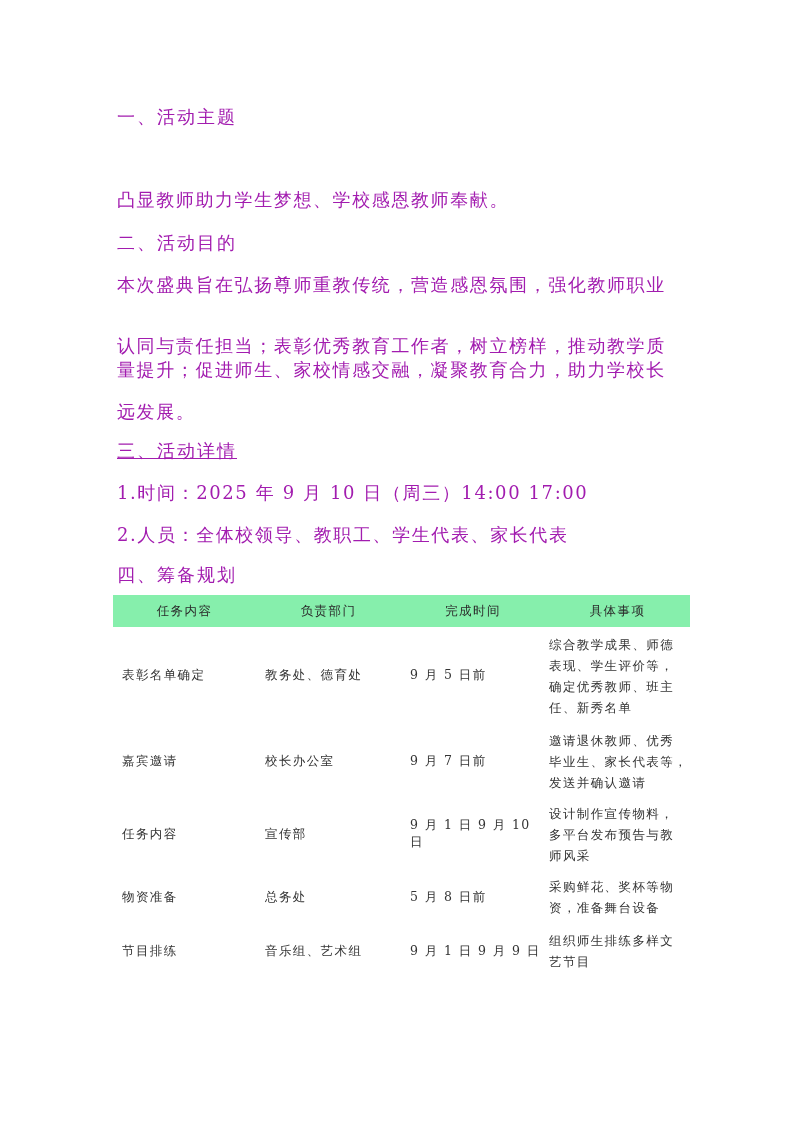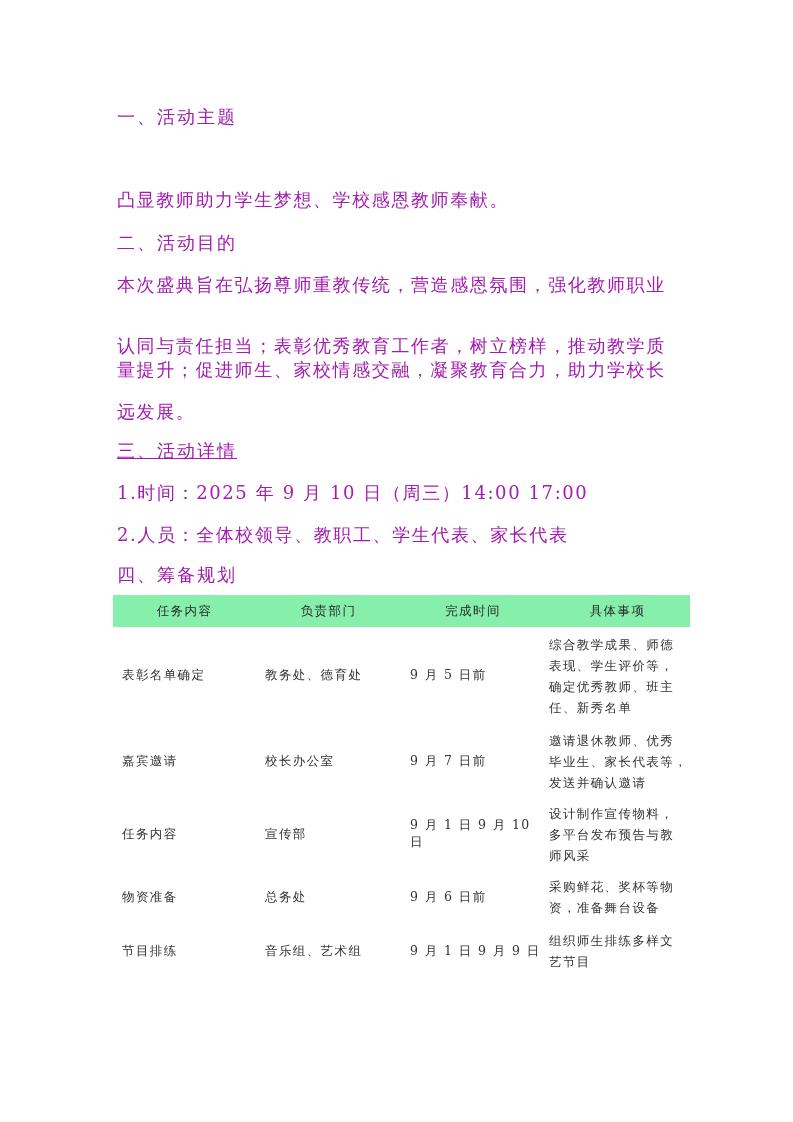--- a/index.html
+++ b/index.html
@@ -95,21 +95,21 @@
         <td class="c3">9 月 1 日 9 月 10 日</td>
         <td class="c4">
           <span class="line">设计制作宣传物料，</span>
           <span class="line">多平台发布预告与教</span>
           <span class="line">师风采</span>
         </td>
       </tr>
       <tr class="r4">
         <td class="c1">物资准备</td>
         <td class="c2">总务处</td>
-        <td class="c3">9 月 6 日前</td>
+        <td class="c3">5 月 8 日前</td>
         <td class="c4">
           <span class="line">采购鲜花、奖杯等物</span>
           <span class="line">资，准备舞台设备</span>
         </td>
       </tr>
       <tr class="r5">
         <td class="c1">节目排练</td>
         <td class="c2">音乐组、艺术组</td>
         <td class="c3">9 月 1 日 9 月 9 日</td>
         <td class="c4">

